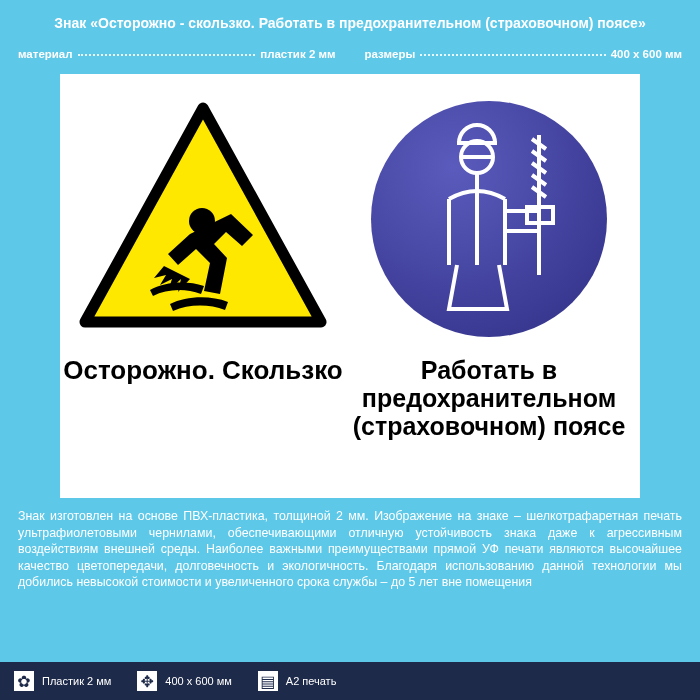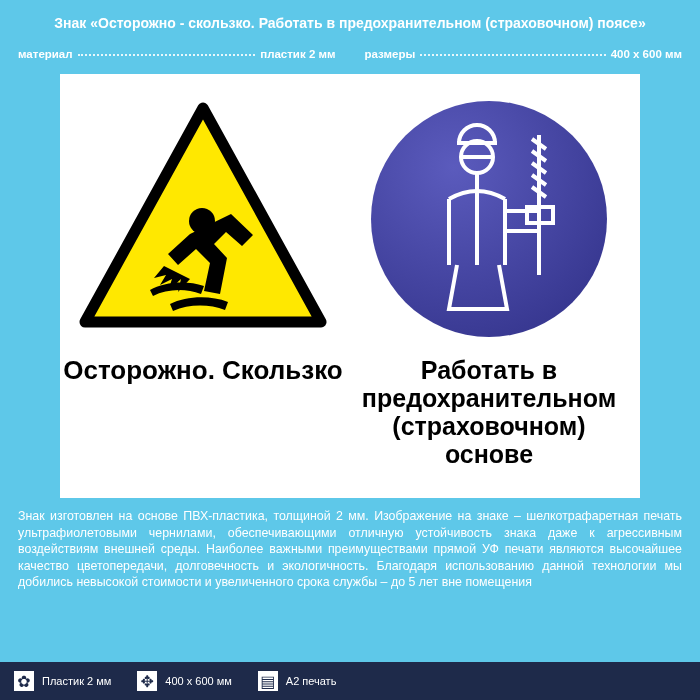--- a/index.html
+++ b/index.html
@@ -195,21 +195,21 @@
               <path d="M88 166 l-8 44 h58 l-8 -44"></path>
               <path d="M108 100 v66"></path>
               <path d="M136 112 h34"></path>
               <path d="M136 132 h34"></path>
               <path d="M170 36 v140"></path>
               <path d="M163 40 l14 10 M163 52 l14 10 M163 64 l14 10 M163 76 l14 10 M163 88 l14 10"></path>
               <path d="M158 108 h26 v16 h-26 z"></path>
             </g>
           </svg>
         </div>
-        <div class="capt right">Работать в предохранительном (страховочном) основе</div>
+        <div class="capt right">Работать в предохранительном (страховочном) поясе</div>
       </div>
 
     </div>
   </div>
 
   <div class="desc">Знак изготовлен на основе ПВХ-пластика, толщиной 2 мм. Изображение на знаке – шелкотрафаретная печать ультрафиолетовыми чернилами, обеспечивающими отличную устойчивость знака даже к агрессивным воздействиям внешней среды. Наиболее важными преимуществами прямой УФ печати являются высочайшее качество цветопередачи, долговечность и экологичность. Благодаря использованию данной технологии мы добились невысокой стоимости и увеличенного срока службы – до 5 лет вне помещения</div>
 
   <div class="bottomstrip"></div>
 
   <div class="footer">

